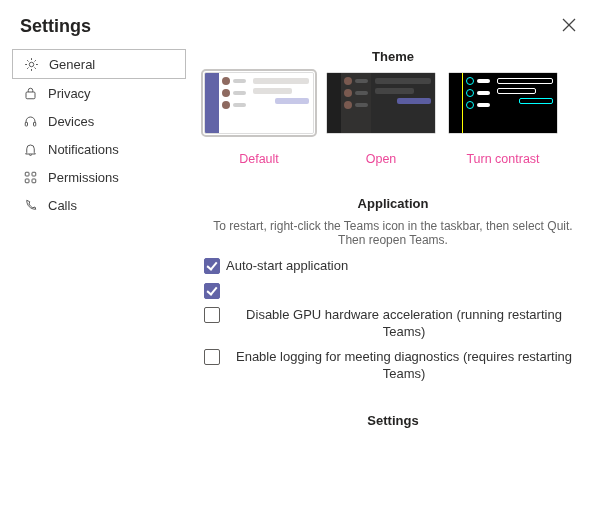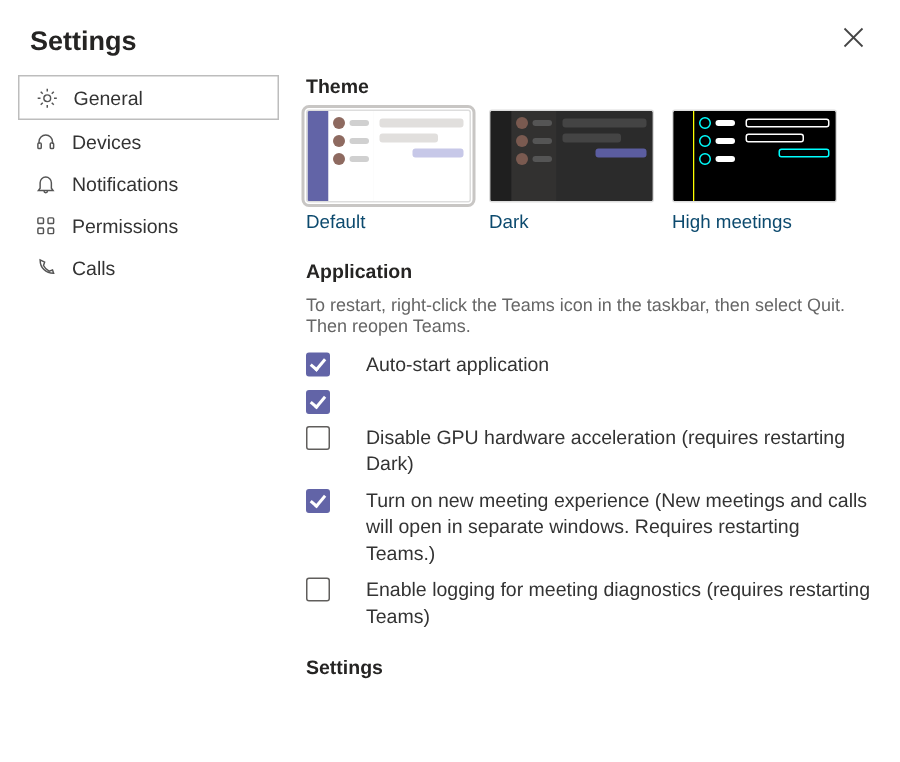--- a/index.html
+++ b/index.html
@@ -61,20 +61,21 @@
     align-items: center;
     justify-content: center;
     color: #555;
   }
   .side-item .icon svg { width: 15px; height: 15px; }
   .side-label { font-size: 13px; }
 
   .content {
     flex: 1;
     padding: 4px 6px 0 18px;
+    text-align: center;
   }
   .section-title {
     font-weight: 700;
     font-size: 13px;
     margin-bottom: 8px;
   }
   .themes {
     display: flex;
     gap: 12px;
     margin-bottom: 6px;
@@ -90,22 +91,22 @@
     border: 1px solid #ddd;
     overflow: hidden;
     position: relative;
   }
   .theme-preview.selected {
     outline: 2px solid #c8c6c4;
     outline-offset: 1px;
   }
   .theme-label {
     font-size: 12.5px;
-    margin-top: 6px;
-    color: #0c4a6e;
+    margin-top: 18px;
+    color: #ec4899;
   }
 
   
   .pv-default { background: #f3f2f1; display:flex; }
   .pv-default .rail { width: 14px; background: #6264a7; }
   .pv-default .list { width: 30px; background: #fff; padding: 4px 3px; display:flex; flex-direction:column; gap:4px; }
   .pv-default .list .row { display:flex; gap:3px; align-items:center; }
   .pv-default .list .av { width:8px; height:8px; border-radius:50%; background:#8e6a60; }
   .pv-default .list .ln { height:4px; background:#d0d0d0; flex:1; border-radius:2px; }
   .pv-default .chat { flex:1; background:#fff; padding:5px 4px; display:flex; flex-direction:column; gap:4px; }
@@ -127,35 +128,35 @@
   .pv-hc { background:#000; display:flex; }
   .pv-hc .rail { width: 14px; background:#000; border-right:1px solid #ff0; }
   .pv-hc .list { width:30px; background:#000; padding:4px 3px; display:flex; flex-direction:column; gap:4px; }
   .pv-hc .list .row { display:flex; gap:3px; align-items:center; }
   .pv-hc .list .av { width:8px; height:8px; border-radius:50%; border:1px solid #0ff; }
   .pv-hc .list .ln { height:4px; background:#fff; flex:1; border-radius:2px; }
   .pv-hc .chat { flex:1; background:#000; padding:5px 4px; display:flex; flex-direction:column; gap:4px; }
   .pv-hc .chat .msg { height:6px; border:1px solid #fff; border-radius:2px; }
   .pv-hc .chat .msg.me { border-color:#0ff; width:60%; align-self:flex-end; }
 
-  .section { margin-top: 18px; }
+  .section { margin-top: 30px; }
   .hint {
     font-size: 12px;
     color: #666;
     margin-bottom: 10px;
   }
   .options {
     display: flex;
     flex-direction: column;
     gap: 7px;
   }
   .option {
     display: flex;
     align-items: flex-start;
-    gap: 24px;
+    gap: 6px;
     cursor: pointer;
   }
   .checkbox {
     width: 16px;
     height: 16px;
     border: 1px solid #605e5c;
     border-radius: 2px;
     flex: 0 0 16px;
     background: #fff;
     position: relative;
@@ -204,20 +205,29 @@
     <div class="side-item active">
       <span class="icon">
         <svg viewBox="0 0 20 20" fill="none" stroke="currentColor" stroke-width="1.3">
           <circle cx="10" cy="10" r="3"></circle>
           <path d="M10 1.5v2.5M10 16v2.5M18.5 10h-2.5M4 10H1.5M15.8 4.2l-1.8 1.8M6 14l-1.8 1.8M15.8 15.8L14 14M6 6 4.2 4.2"></path>
         </svg>
       </span>
       <span class="side-label">General</span>
     </div>
 
+    <div class="side-item">
+      <span class="icon">
+        <svg viewBox="0 0 20 20" fill="none" stroke="currentColor" stroke-width="1.3">
+          <rect x="4" y="8" width="12" height="9" rx="1.5"></rect>
+          <path d="M7 8V6a3 3 0 0 1 6 0v2"></path>
+        </svg>
+      </span>
+      <span class="side-label">Privacy</span>
+    </div>
 
     <div class="side-item">
       <span class="icon">
         <svg viewBox="0 0 20 20" fill="none" stroke="currentColor" stroke-width="1.3">
           <path d="M4 12v-2a6 6 0 0 1 12 0v2"></path>
             <rect x="3" y="11" width="3" height="5" rx="1"></rect>
             <rect x="14" y="11" width="3" height="5" rx="1"></rect>
         </svg>
       </span>
       <span class="side-label">Devices</span>
@@ -302,21 +312,21 @@
                 <div class="av"></div>
                 <div class="ln"></div>
               </div>
             </div>
           <div class="chat">
               <div class="msg"></div>
               <div class="msg" style="width:70%"></div>
               <div class="msg me"></div>
             </div>
         </div>
-        <div class="theme-label">Dark</div>
+        <div class="theme-label">Open</div>
       </div>
 
       <div class="theme-card">
         <div class="theme-preview pv-hc">
           <div class="rail"></div>
           <div class="list">
               <div class="row">
                 <div class="av"></div>
                 <div class="ln"></div>
               </div>
@@ -328,43 +338,39 @@
                 <div class="av"></div>
                 <div class="ln"></div>
               </div>
             </div>
           <div class="chat">
               <div class="msg"></div>
               <div class="msg" style="width:70%"></div>
               <div class="msg me"></div>
             </div>
         </div>
-        <div class="theme-label">High meetings</div>
+        <div class="theme-label">Turn contrast</div>
       </div>
     </div>
 
     <div class="section">
       <div class="section-title">Application</div>
       <div class="hint">To restart, right-click the Teams icon in the taskbar, then select Quit. Then reopen Teams.</div>
 
       <div class="options">
         <label class="option">
           <span class="checkbox checked"></span>
           <span class="option-label">Auto-start application</span>
         </label>
         <label class="option">
           <span class="checkbox checked"></span>
         </label>
         <label class="option">
           <span class="checkbox"></span>
-          <span class="option-label">Disable GPU hardware acceleration (requires restarting Dark)</span>
-        </label>
-        <label class="option">
-          <span class="checkbox checked"></span>
-          <span class="option-label">Turn on new meeting experience (New meetings and calls will open in separate windows. Requires restarting Teams.)</span>
+          <span class="option-label">Disable GPU hardware acceleration (running restarting Teams)</span>
         </label>
         <label class="option">
           <span class="checkbox"></span>
           <span class="option-label">Enable logging for meeting diagnostics (requires restarting Teams)</span>
         </label>
       </div>
     </div>
 
     <div class="section">
       <div class="section-title">Settings</div>

